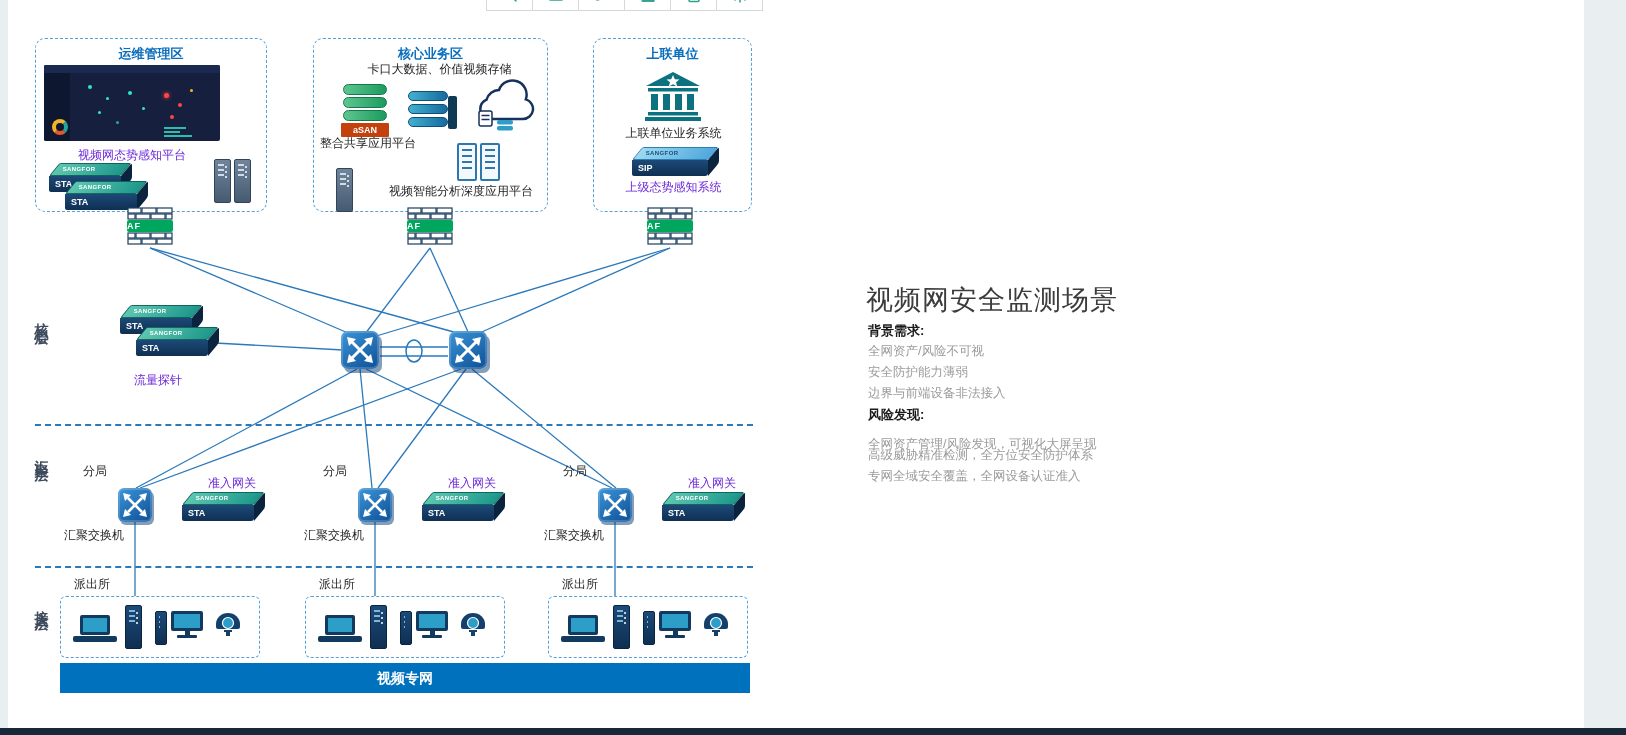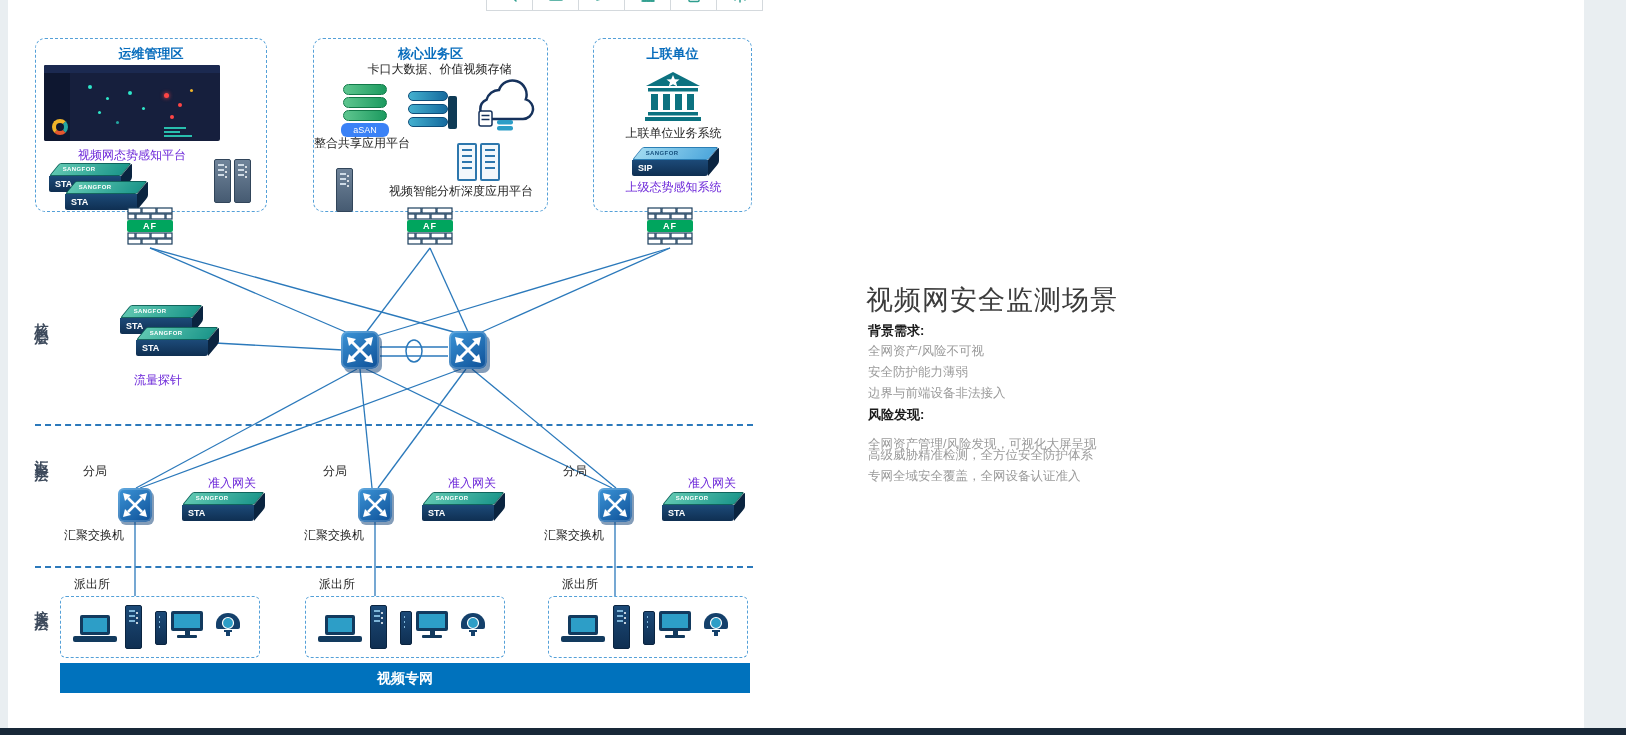--- a/index.html
+++ b/index.html
@@ -27,38 +27,38 @@
   
   .dev{--w:72px;--d:13px;--h:16px;position:absolute;z-index:3;width:calc(var(--w) + 14px);height:calc(var(--d) + var(--h))}
   .dev .top{position:absolute;left:0;top:0;width:var(--w);height:var(--d);transform:skewX(-39deg);transform-origin:0 100%;background:linear-gradient(90deg,#5ec6b0,#1d978b);border:1px solid rgba(9,84,77,.8);border-radius:2px}
   .dev .brand{position:absolute;left:7px;top:2px;font-size:6px;font-weight:bold;color:#fff;letter-spacing:.4px;transform:skewX(39deg);white-space:nowrap}
   .dev .front{position:absolute;left:0;top:var(--d);width:var(--w);height:var(--h);background:linear-gradient(#1c4a78,#0f2f52);border-radius:0 0 3px 2px;color:#fff;font-size:9px;font-weight:bold;line-height:var(--h);padding-left:6px}
   .dev .side{position:absolute;left:var(--w);top:var(--d);width:11px;height:var(--h);background:#0a2440;transform:skewY(-50deg);transform-origin:0 0;border-radius:0 2px 2px 0}
   .dev.sip .top{background:linear-gradient(90deg,#9ed9f0,#4fa8dc);border-color:#2b7fb5}
   .dev.sip .brand{color:#16507e}
   
   .fw{position:absolute;width:46px;height:40px;z-index:4}
-  .fw-label{position:absolute;left:0;right:0;top:14px;height:11px;text-align:center;color:#fff;font-size:9px;font-weight:bold;line-height:11px;letter-spacing:1px}
+  .fw-label{position:absolute;left:0;right:0;top:14px;height:11px;color:#fff;font-size:9px;font-weight:bold;line-height:11px;letter-spacing:1px}
   
   .sw{position:absolute;width:38px;height:38px;border-radius:7px;background:linear-gradient(145deg,#3c95d8,#0d4f96);box-shadow:inset 0 0 0 2px rgba(255,255,255,.18),3px 4px 0 rgba(10,60,115,.5);z-index:3}
   .sw.small{width:34px;height:34px;border-radius:6px;box-shadow:inset 0 0 0 2px rgba(255,255,255,.18),2px 3px 0 rgba(10,60,115,.5)}
   .sw svg{position:absolute;left:0;top:0;width:100%;height:100%}
   
   .tower{position:absolute;width:17px;height:44px;background:linear-gradient(180deg,#70849a,#465b72);border:1px solid #31455a;border-radius:2px;z-index:3}
   .tower i{position:absolute;left:3px;top:4px;right:6px;height:15px;background:repeating-linear-gradient(180deg,#cfdbe6 0 2px,rgba(0,0,0,0) 2px 5px)}
   .tower b{position:absolute;right:3px;top:6px;width:2px;height:2px;background:#fff;border-radius:50%;box-shadow:0 5px 0 #fff,0 10px 0 #fff}
   .tower.navy{background:linear-gradient(#1c4a78,#0f2f52);border-color:#0a2440}
   .tower.navy i{background:repeating-linear-gradient(180deg,#7fb6d9 0 2px,rgba(0,0,0,0) 2px 5px)}
   .tower.mini{width:12px;height:34px}
   .rack{position:absolute;width:20px;height:38px;background:#f2f8fc;border:2px solid #2d77ad;border-radius:2px;z-index:3}
   .rack i{position:absolute;left:3px;top:4px;right:3px;height:22px;background:repeating-linear-gradient(180deg,#2d77ad 0 2px,rgba(0,0,0,0) 2px 6px)}
   
   .asan{position:absolute;z-index:3;width:48px}
   .acyl{width:44px;height:11px;border-radius:5.5px;background:linear-gradient(90deg,#5ec68f,#1c9a5f);border:1px solid #127a49;margin:0 auto 2px}
-  .aband{width:48px;height:14px;background:#3b82f6;color:#fff;font-size:9px;font-weight:normal;text-align:center;line-height:14px;border-radius:6px}
+  .aband{width:48px;height:14px;background:#c2410c;color:#fff;font-size:9px;font-weight:bold;text-align:center;line-height:14px;border-radius:1px}
   .stack{position:absolute;z-index:3;width:49px;height:44px}
   .sbar{position:relative;width:40px;height:10px;border-radius:5px;background:linear-gradient(90deg,#43b0cf,#156a9e);border:1px solid #0e4e7a;margin-bottom:3px;z-index:1}
   .stab{position:absolute;right:0;top:5px;width:9px;height:33px;background:#0e3a55;border-radius:2px;z-index:0}
   
   .laptop{position:absolute;width:44px;height:27px;z-index:3}
   .lscr{position:absolute;left:7px;top:0;width:30px;height:20px;background:#2d9ec7;border:3px solid #123a5e;border-radius:2px}
   .lbase{position:absolute;left:0;bottom:0;width:44px;height:6px;background:#123a5e;border-radius:2px}
   .monitor{position:absolute;width:32px;height:30px;z-index:3}
   .mscr{width:32px;height:20px;background:#2d9ec7;border:3px solid #123a5e;border-radius:2px}
   .mstand{width:5px;height:4px;background:#123a5e;margin:0 auto}
@@ -213,21 +213,21 @@
         <rect x="12" y="32" width="13" height="15" rx="2"></rect>
         <line x1="14.5" y1="36.5" x2="22.5" y2="36.5"></line>
         <line x1="14.5" y1="40.5" x2="22.5" y2="40.5"></line>
       </g>
       <g fill="#2d9ec7">
         <rect x="30" y="41" width="16" height="4.5" rx="2"></rect>
         <rect x="30" y="47" width="16" height="4.5" rx="2"></rect>
       </g>
     </svg>
   </div>
-  <div class="lbl" style="left:0;top:96px">整合共享应用平台</div>
+  <div class="lbl" style="left:6px;top:96px">整合共享应用平台</div>
   <div class="tower" style="left:22px;top:129px">
       <i></i>
       <b></b>
     </div>
   <div class="rack" style="left:143px;top:104px">
       <i></i>
     </div>
   <div class="rack" style="left:166px;top:104px">
       <i></i>
     </div>

